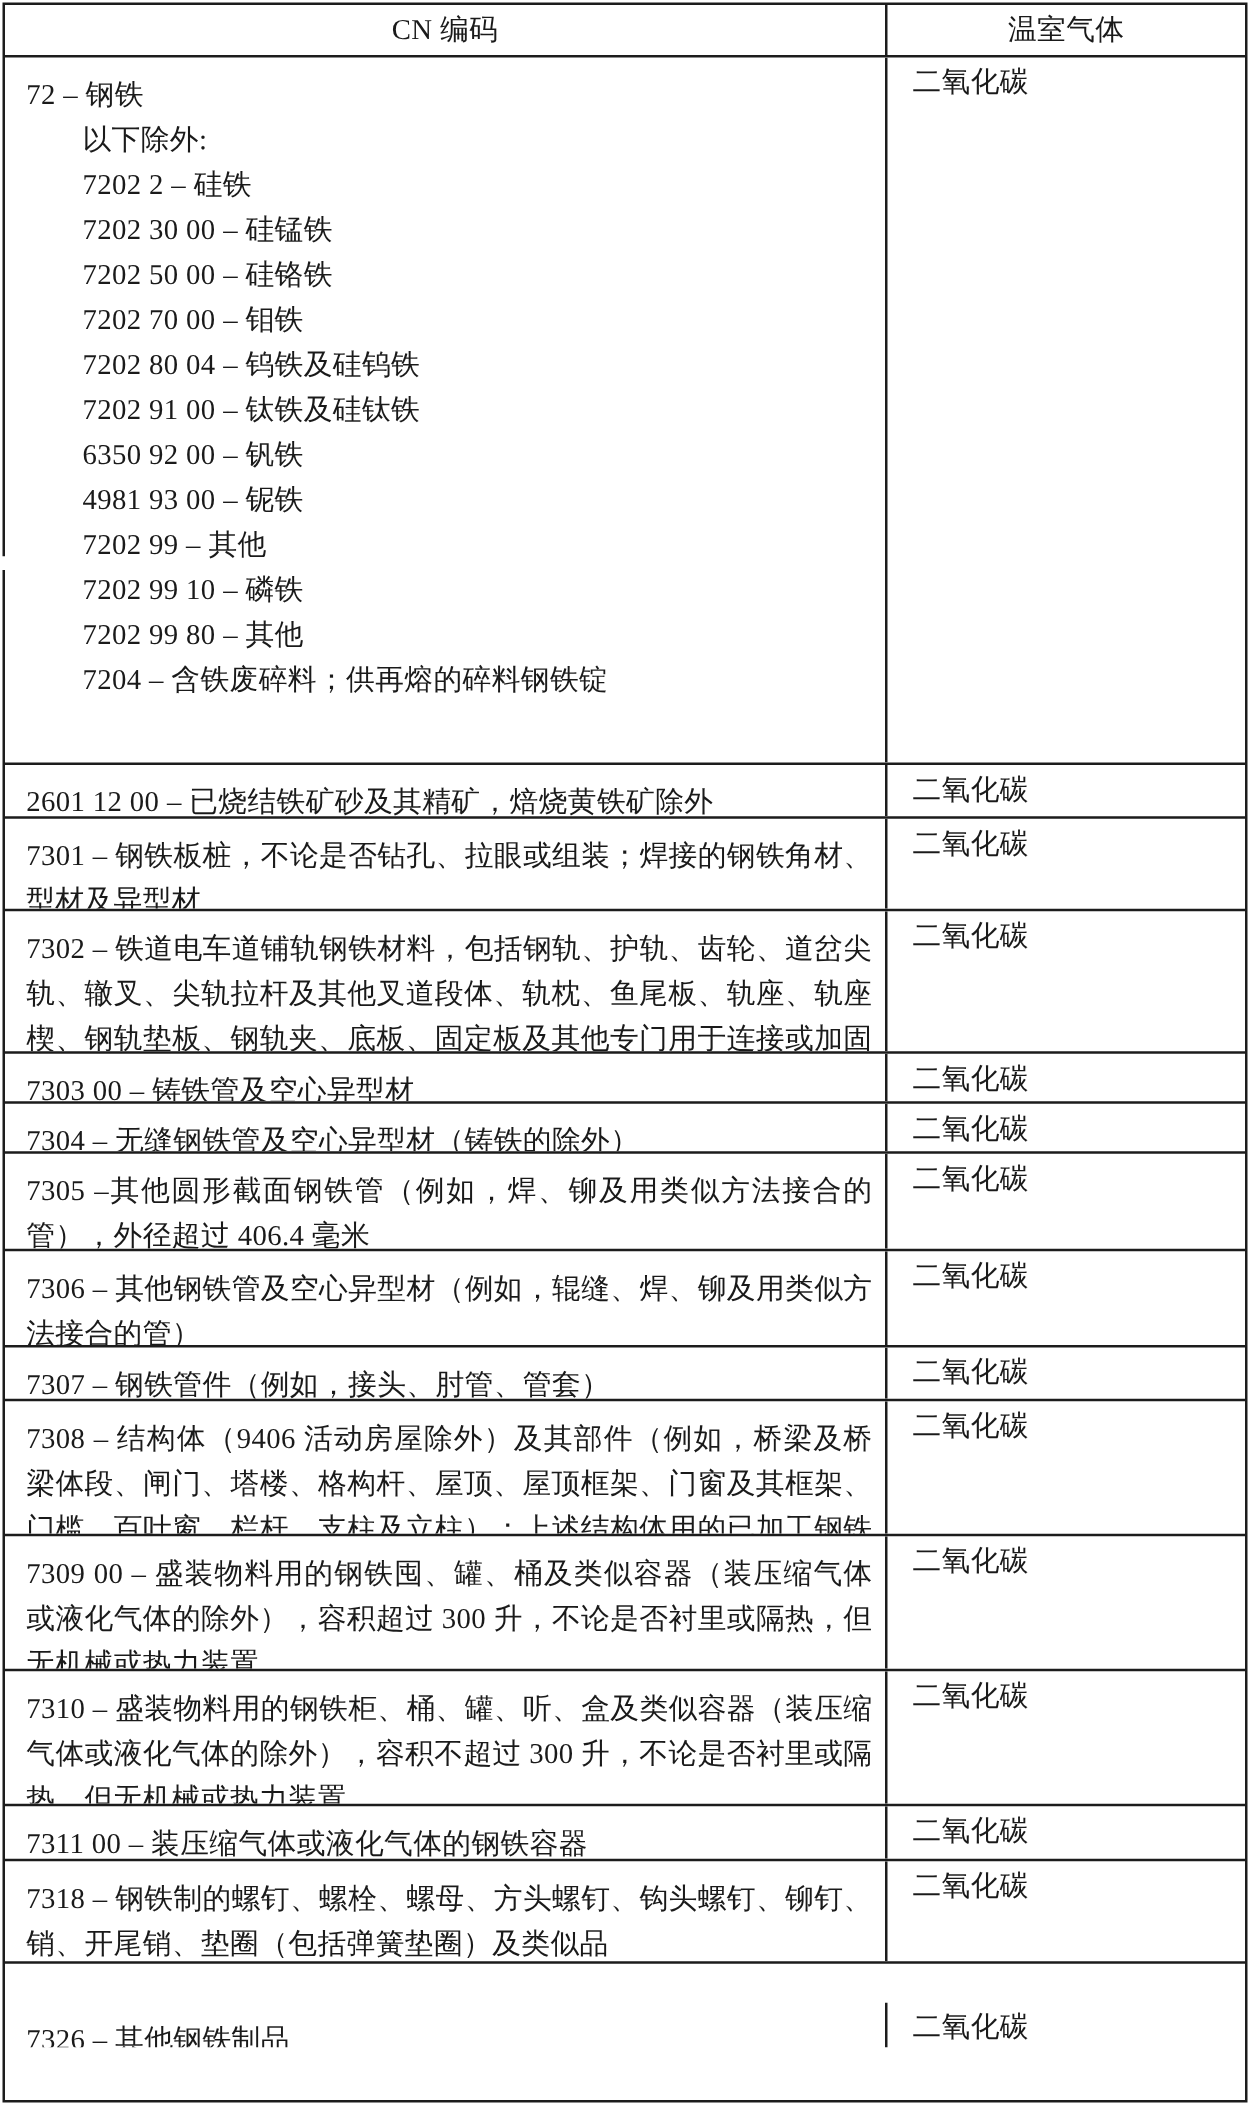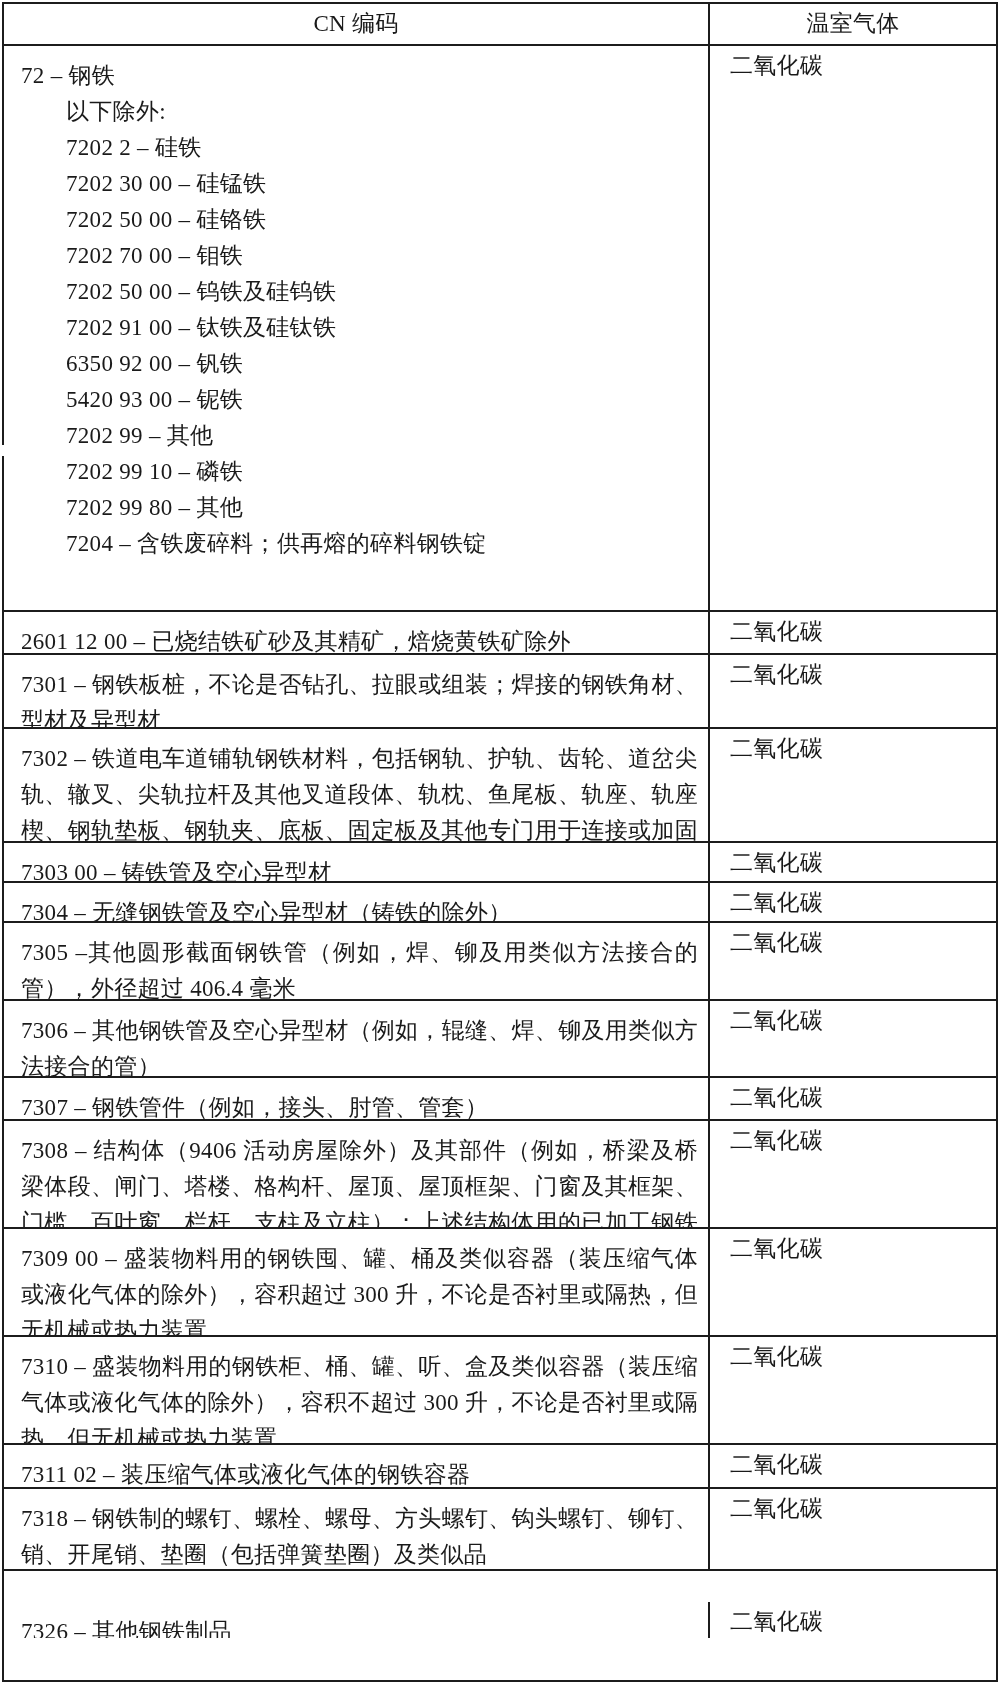--- a/index.html
+++ b/index.html
@@ -67,24 +67,24 @@
     </div>
 
     <div class="row" style="height:566px">
       <div class="c1">
         <div class="line">72 – 钢铁</div>
         <div class="line ind">以下除外:</div>
         <div class="line ind">7202 2 – 硅铁</div>
         <div class="line ind">7202 30 00 – 硅锰铁</div>
         <div class="line ind">7202 50 00 – 硅铬铁</div>
         <div class="line ind">7202 70 00 – 钼铁</div>
-        <div class="line ind">7202 50 00 – 钨铁及硅钨铁</div>
+        <div class="line ind">7202 80 04 – 钨铁及硅钨铁</div>
         <div class="line ind">7202 91 00 – 钛铁及硅钛铁</div>
         <div class="line ind">6350 92 00 – 钒铁</div>
-        <div class="line ind">5420 93 00 – 铌铁</div>
+        <div class="line ind">4981 93 00 – 铌铁</div>
         <div class="line ind">7202 99 – 其他</div>
         <div class="line ind">7202 99 10 – 磷铁</div>
         <div class="line ind">7202 99 80 – 其他</div>
         <div class="line ind">7204 – 含铁废碎料；供再熔的碎料钢铁锭</div>
       </div>
       <div class="c2">二氧化碳</div>
     </div>
 
     <div class="row" style="height:43px">
       <div class="c1">2601 12 00 – 已烧结铁矿砂及其精矿，焙烧黄铁矿除外</div>
@@ -135,21 +135,21 @@
       <div class="c1">7309 00 – 盛装物料用的钢铁囤、罐、桶及类似容器（装压缩气体或液化气体的除外），容积超过 300 升，不论是否衬里或隔热，但无机械或热力装置</div>
       <div class="c2">二氧化碳</div>
     </div>
 
     <div class="row" style="height:108px">
       <div class="c1">7310 – 盛装物料用的钢铁柜、桶、罐、听、盒及类似容器（装压缩气体或液化气体的除外），容积不超过 300 升，不论是否衬里或隔热，但无机械或热力装置</div>
       <div class="c2">二氧化碳</div>
     </div>
 
     <div class="row" style="height:44px">
-      <div class="c1">7311 02 – 装压缩气体或液化气体的钢铁容器</div>
+      <div class="c1">7311 00 – 装压缩气体或液化气体的钢铁容器</div>
       <div class="c2">二氧化碳</div>
     </div>
 
     <div class="row" style="height:82px">
       <div class="c1">7318 – 钢铁制的螺钉、螺栓、螺母、方头螺钉、钩头螺钉、铆钉、销、开尾销、垫圈（包括弹簧垫圈）及类似品</div>
       <div class="c2">二氧化碳</div>
     </div>
 
     <div class="row" style="height:36px">
       <div class="c1">7326 – 其他钢铁制品</div>

